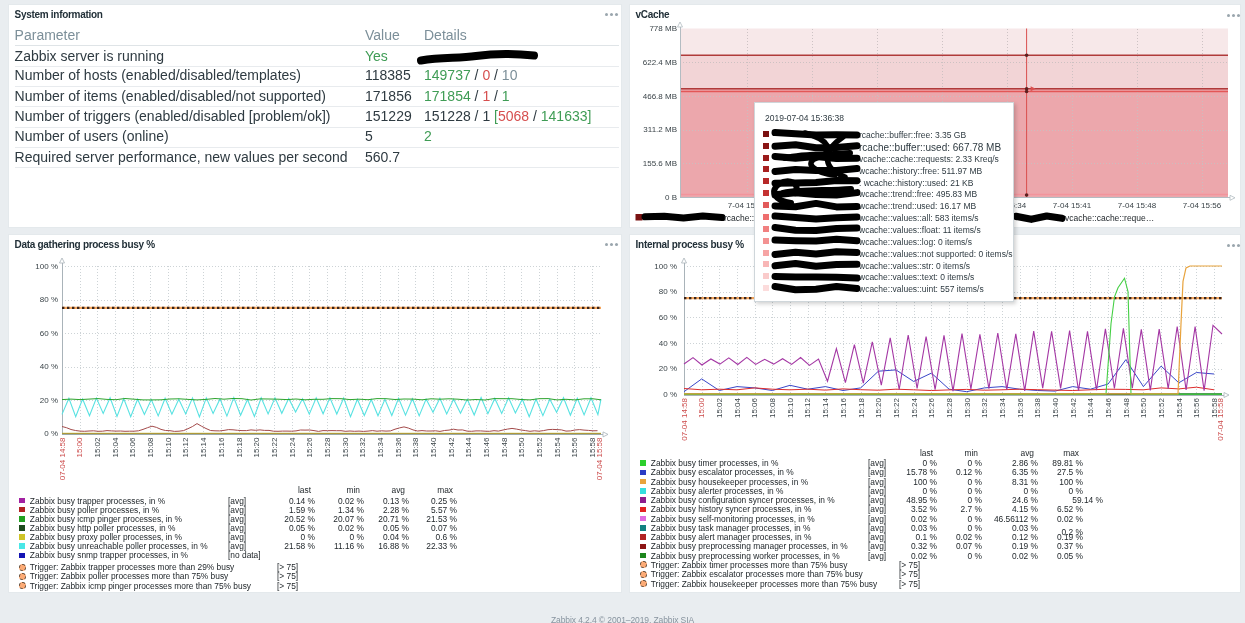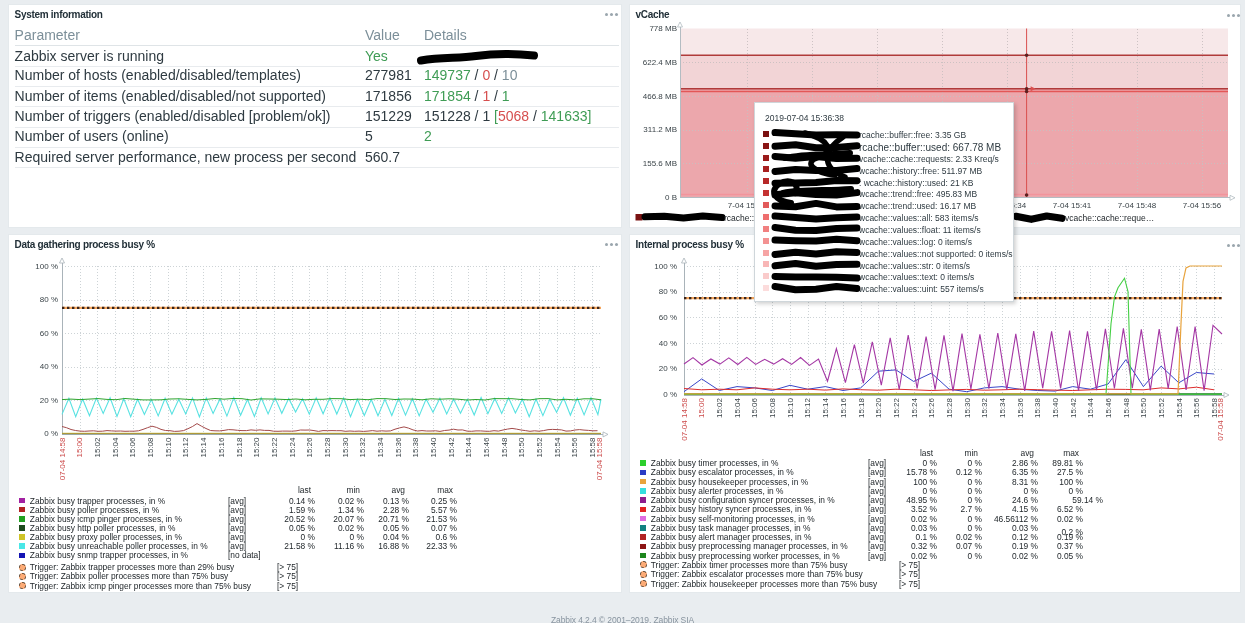--- a/index.html
+++ b/index.html
@@ -23,36 +23,36 @@
     <div class="ptitle" style="left:6.6px;top:5.8px">System information</div>
     <div class="dots" style="left:597px;top:9px"></div>
     <div class="t8 gray" style="left:6.6px;top:26.5px">Parameter</div>
     <div class="t8 gray" style="left:357.0px;top:26.5px">Value</div>
     <div class="t8 gray" style="left:416.0px;top:26.5px">Details</div>
     <div class="rowline" style="top:40.7px;background:#dfe4e7"></div>
     <div class="t8" style="left:6.6px;top:47.5px">Zabbix server is running</div>
     <div class="t8" style="left:357.0px;top:47.5px"><span class="green">Yes</span></div>
     <div class="rowline" style="top:62.1px"></div>
     <div class="t8" style="left:6.6px;top:67.3px">Number of hosts (enabled/disabled/templates)</div>
-    <div class="t8" style="left:357.0px;top:67.3px">277981</div>
+    <div class="t8" style="left:357.0px;top:67.3px">118385</div>
     <div class="t8" style="left:416.0px;top:67.3px"><span class="green">149737</span> / <span class="red">0</span> / <span class="gray">10</span></div>
     <div class="rowline" style="top:81.9px"></div>
     <div class="t8" style="left:6.6px;top:87.7px">Number of items (enabled/disabled/not supported)</div>
     <div class="t8" style="left:357.0px;top:87.7px">171856</div>
     <div class="t8" style="left:416.0px;top:87.7px"><span class="green">171854</span> / <span class="red">1</span> / <span class="green">1</span></div>
     <div class="rowline" style="top:102.3px"></div>
     <div class="t8" style="left:6.6px;top:107.9px">Number of triggers (enabled/disabled [problem/ok])</div>
     <div class="t8" style="left:357.0px;top:107.9px">151229</div>
     <div class="t8" style="left:416.0px;top:107.9px">151228 / 1 <span class="green">[</span><span class="red">5068</span> / <span class="green">141633]</span></div>
     <div class="rowline" style="top:122.5px"></div>
     <div class="t8" style="left:6.6px;top:128.3px">Number of users (online)</div>
     <div class="t8" style="left:357.0px;top:128.3px">5</div>
     <div class="t8" style="left:416.0px;top:128.3px"><span class="green">2</span></div>
     <div class="rowline" style="top:142.9px"></div>
-    <div class="t8" style="left:6.6px;top:148.7px">Required server performance, new process per second</div>
+    <div class="t8" style="left:6.6px;top:148.7px">Required server performance, new values per second</div>
     <div class="t8" style="left:357.0px;top:148.7px">560.7</div>
     <div class="rowline" style="top:163.3px"></div>
     <svg width="614" height="224" style="position:absolute;left:0;top:0;pointer-events:none">
       <path d="M413,56.5 C434,53 450,54.5 468,52 S506,49.5 526,51.5" stroke="#000" stroke-width="8" fill="none" stroke-linecap="round"></path>
     </svg>
   </div>
 <div style="position:absolute;left:629px;top:4px;width:612px;height:224px">
     <div class="ptitle" style="left:6.6px;top:5.8px">vCache</div>
     <div class="dots" style="left:598px;top:10px"></div>
     <svg width="612" height="224" style="position:absolute;left:0;top:0">

